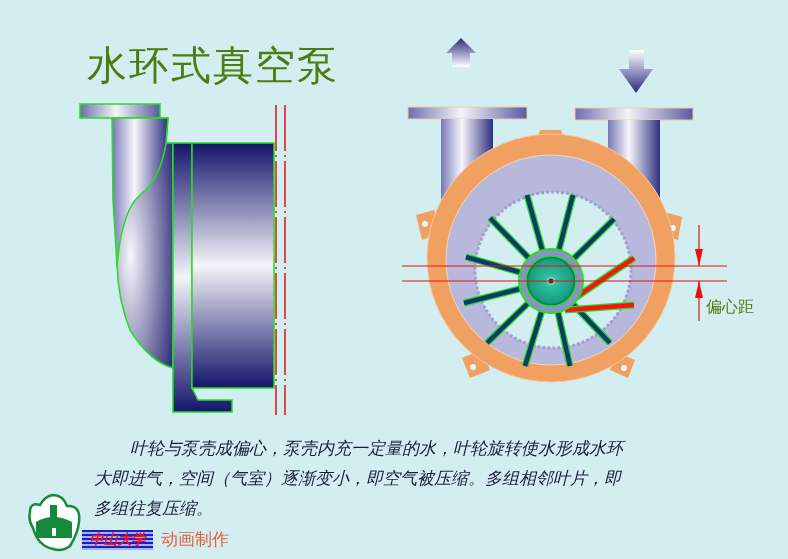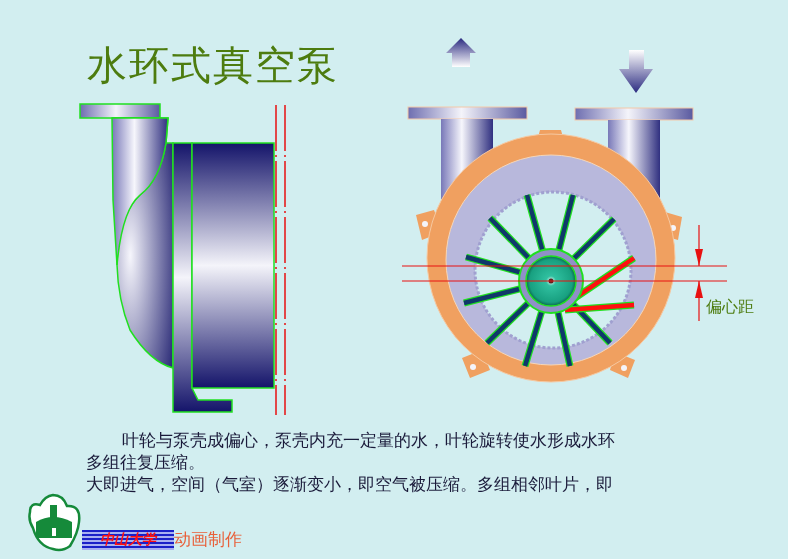--- a/index.html
+++ b/index.html
@@ -1,24 +1,24 @@
 <!DOCTYPE html>
 <html><head>
 <meta charset="utf-8">
 <style>
   html,body{margin:0;padding:0;}
   body{width:788px;height:559px;overflow:hidden;background:#d2eef0;position:relative;font-family:"DejaVu Serif","Liberation Serif",serif;}
   .title{position:absolute;left:64px;top:38px;font-size:40px;color:#4d7c0f;letter-spacing:2px;font-family:"DejaVu Serif","Liberation Serif",serif;margin-left:23px;}
   svg.diagram{position:absolute;left:0;top:0;}
   .desc{position:absolute;left:86px;top:429px;width:640px;font-size:17px;line-height:22px;color:#1a1a3a;font-family:"DejaVu Serif","Liberation Serif",serif;}
-  .desc p{margin:0;}
+  .desc p{margin:8px;font-style:italic;}
   .desc .indent{padding-left:36px;}
   .footer-brand{position:absolute;left:82px;top:528px;display:flex;align-items:center;}
-  .uni{height:20px;width:92px;background:repeating-linear-gradient(#1a20c8 0 2px,#a8b0f0 2px 4px);display:flex;align-items:center;justify-content:center;color:#ff1010;font-size:14px;font-weight:bold;font-style:italic;}
-  .credit{color:#e8603a;font-size:17px;}
+  .uni{height:20px;width:71px;background:repeating-linear-gradient(#1a20c8 0 2px,#a8b0f0 2px 4px);display:flex;align-items:center;justify-content:center;color:#ff1010;font-size:14px;font-weight:bold;font-style:italic;}
+  .credit{margin-left:8px;color:#e8603a;font-size:17px;}
   .eccentric-label{position:absolute;left:706px;top:297px;color:#4d7c0f;font-size:16px;}
 </style>
 </head>
 <body>
 
 <div class="title">水环式真空泵</div>
 
 <svg class="diagram" width="788" height="559" viewBox="0 0 788 559">
   <defs>
     <linearGradient id="hMetal" x1="0" x2="1" y1="0" y2="0">
@@ -152,20 +152,20 @@
     <rect x="50" y="505" width="7" height="18" fill="#158a3a"></rect>
     <path d="M36 522 Q53 512 72 522 L72 538 L36 538 Z" fill="#158a3a"></path>
     <rect x="52" y="528" width="4" height="8" fill="#ffffff"></rect>
   </g>
 </svg>
 
 <div class="eccentric-label">偏心距</div>
 
 <div class="desc">
   <p class="indent">叶轮与泵壳成偏心，泵壳内充一定量的水，叶轮旋转使水形成水环</p>
+  <p>大即进气，空间（气室）逐渐变小，即空气被压缩。多组相邻叶片，即</p>
   <p>多组往复压缩。</p>
-  <p>大即进气，空间（气室）逐渐变小，即空气被压缩。多组相邻叶片，即</p>
 </div>
 
 <div class="footer-brand">
   <div class="uni">中山大学</div>
   <div class="credit">动画制作</div>
 </div>
 
 </body></html>

